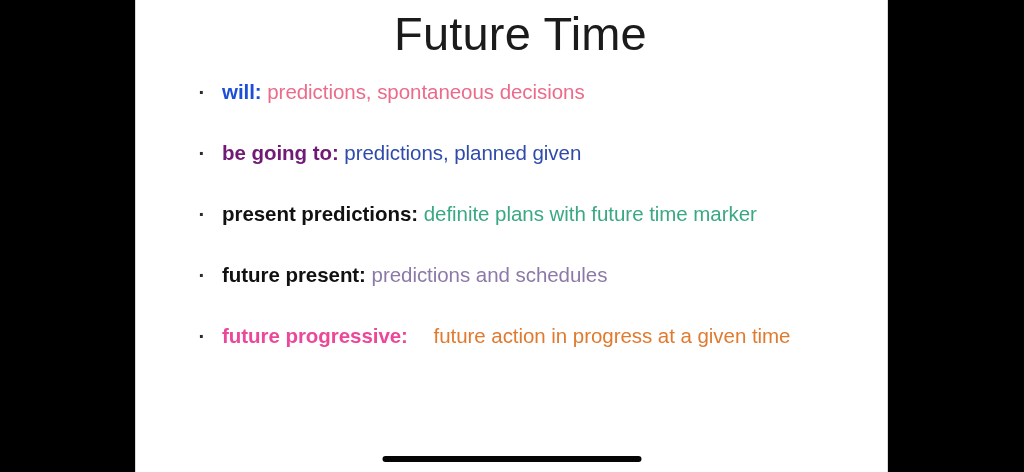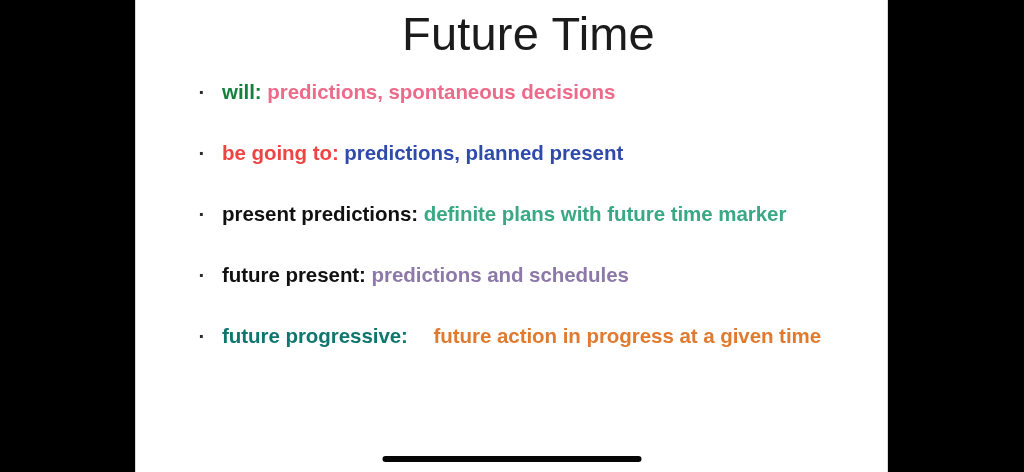--- a/index.html
+++ b/index.html
@@ -34,21 +34,21 @@
     background: #ffffff;
     border-left: 1px solid #d7d7dc;
     border-right: 1px solid #d7d7dc;
     box-sizing: border-box;
     overflow: hidden;
   }
 
   
   .slide-title {
     position: absolute;
-    left: 16px;
+    left: 8px;
     top: 5px;
     width: 753px;
     text-align: center;
     font-family: "Liberation Sans", sans-serif;
     font-size: 47px;
     font-weight: 300;
     letter-spacing: 0.2px;
     color: #1b1b1b;
     line-height: 1.25;
     white-space: nowrap;
@@ -85,21 +85,21 @@
     color: #2b2b2b;
     text-align: center;
   }
 
   .bullet-label {
     color: #111111;
     font-weight: bold;
   }
 
   .bullet-desc {
-    font-weight: bold;
+    font-weight: normal;
   }
 
   
 
   
   .home-indicator {
     position: absolute;
     left: 50%;
     transform: translateX(-50%);
     bottom: 10px;
@@ -114,37 +114,37 @@
 
 <div class="screen" style="background: rgb(0, 0, 0);">
 
   <div class="slide-panel" style="background: rgb(255, 255, 255);">
 
     <div class="slide-title" style="color: rgb(27, 27, 27);">Future Time</div>
 
     <div class="bullet-list">
 
       <div class="bullet-item">
-        <span class="bullet-marker">·</span><span class="bullet-label" style="color: #15803d;">will:</span> <span class="bullet-desc" style="color: rgb(236, 106, 138);">predictions, spontaneous decisions</span>
+        <span class="bullet-marker">·</span><span class="bullet-label" style="color: #1d4ed8;">will:</span> <span class="bullet-desc" style="color: rgb(236, 106, 138);">predictions, spontaneous decisions</span>
       </div>
 
       <div class="bullet-item">
-        <span class="bullet-marker">·</span><span class="bullet-label" style="color: #ef4444;">be going to:</span> <span class="bullet-desc" style="color: rgb(47, 74, 171);">predictions, planned present</span>
+        <span class="bullet-marker">·</span><span class="bullet-label" style="color: #701a75;">be going to:</span> <span class="bullet-desc" style="color: rgb(47, 74, 171);">predictions, planned given</span>
       </div>
 
       <div class="bullet-item">
         <span class="bullet-marker">·</span><span class="bullet-label" style="color: rgb(17, 17, 17);">present predictions:</span> <span class="bullet-desc" style="color: rgb(58, 168, 130); margin-top: 15px;">definite plans with future time marker</span>
       </div>
 
       <div class="bullet-item">
         <span class="bullet-marker">·</span><span class="bullet-label" style="color: rgb(17, 17, 17);">future present:</span> <span class="bullet-desc" style="color: rgb(140, 121, 168);">predictions and schedules</span>
       </div>
 
       <div class="bullet-item">
-        <span class="bullet-marker">·</span><span class="bullet-label" style="color: #0f766e;">future progressive:</span> <span class="bullet-desc" style="color: rgb(224, 122, 47); margin-left: 20px;">future action in progress at a given time</span>
+        <span class="bullet-marker">·</span><span class="bullet-label" style="color: #ec4899;">future progressive:</span> <span class="bullet-desc" style="color: rgb(224, 122, 47); margin-left: 20px;">future action in progress at a given time</span>
       </div>
 
     </div>
 
     <div class="home-indicator" style="background: rgb(5, 5, 5);"></div>
 
   </div>
 
 </div>
 

